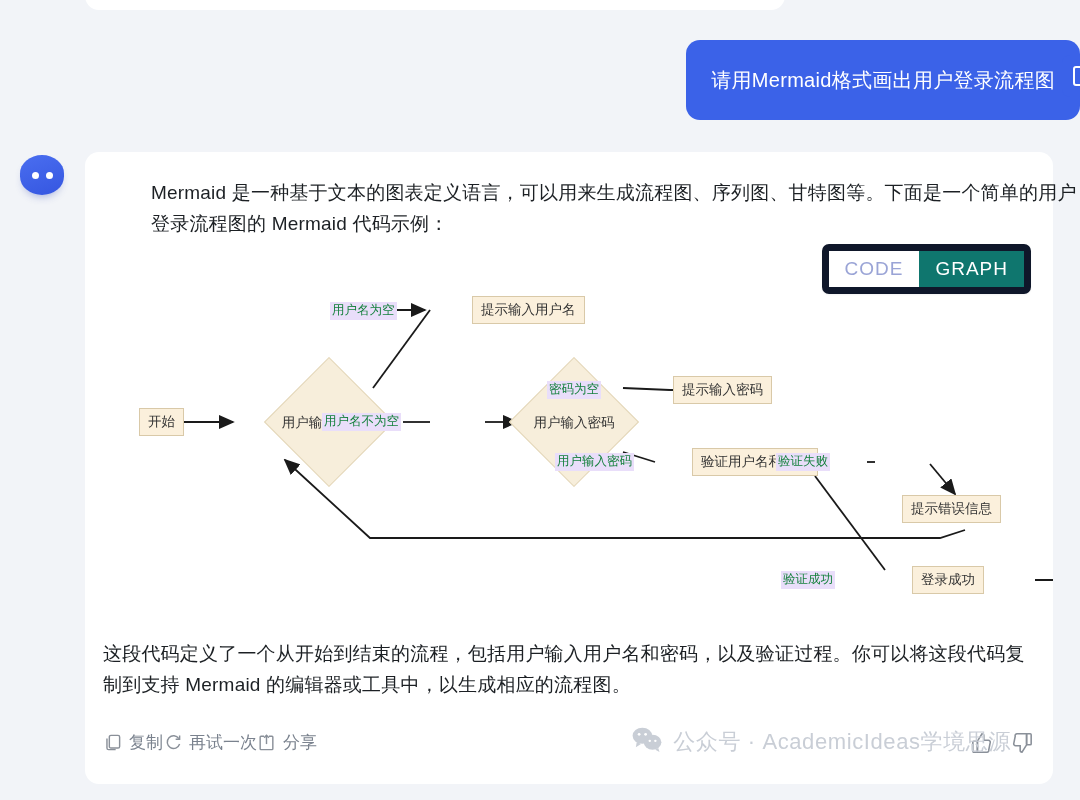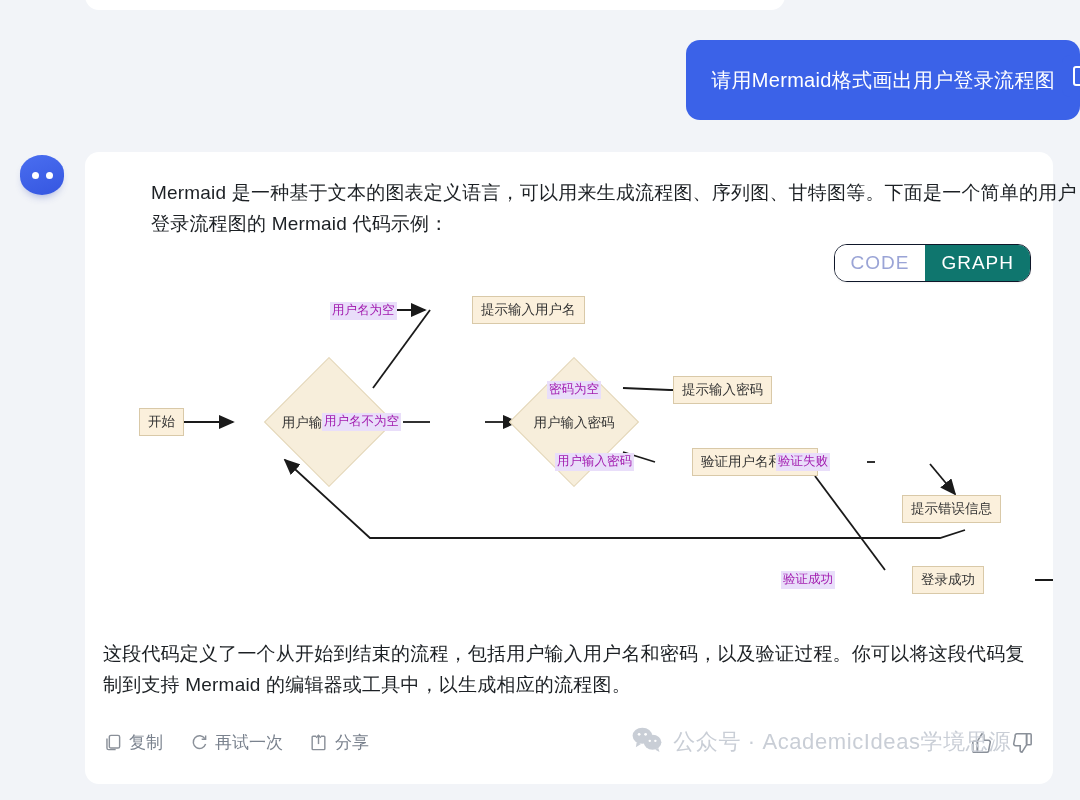--- a/index.html
+++ b/index.html
@@ -58,22 +58,22 @@
   }
   .para {
     font-size: 19px; line-height: 1.62; color: #1c2024;
     letter-spacing: .2px;
   }
   .para.intro { width: 930px; margin-left: 48px; }
 
   
   .toggle {
     position: absolute; right: 22px; top: 92px;
-    display: flex; border: 1px solid #0f172a;
-    border-radius: 13px; overflow: hidden; background: #fff;
+    display: flex; border: 7px solid #0f172a;
+    border-radius: 7px; overflow: hidden; background: #fff;
     box-shadow: 0 1px 2px rgba(0,0,0,.05);
     text-align: center;
   }
   .toggle div {
     font-size: 19px; letter-spacing: 1px;
     padding: 7px 16px; cursor: pointer;
   }
   .toggle .code { color: #9aa4d6; background: #ffffff; }
   .toggle .graph { color: #ffffff; background: #0f766e; }
 
@@ -87,29 +87,29 @@
   }
   .diamond {
     position: absolute; background: #f7eedb; border: 1px solid #e3d6b8;
     transform: rotate(45deg);
   }
   .diamond-label {
     position: absolute; font-size: 13.5px; color: #333333;
     white-space: nowrap; text-align: center;
   }
   .elabel {
-    position: absolute; background: #e9defa; color: #a21caf;
+    position: absolute; background: #e9defa; color: #15803d;
     font-size: 12.5px; white-space: nowrap; padding: 1px 2px; line-height: 1.25;
   }
   .diagram svg { position: absolute; left: 0; top: 0; }
 
   
   .actions {
     position: absolute; left: 18px; bottom: 30px;
-    display: flex; align-items: center; gap: 26px;
+    display: flex; align-items: center; 
   }
   .action {
     display: flex; align-items: center; gap: 7px;
     color: #7a828e; font-size: 17px; cursor: pointer;
   }
   .action svg { display: block; }
 
   .feedback {
     position: absolute; right: 20px; bottom: 30px;
     display: flex; align-items: center; gap: 18px;

